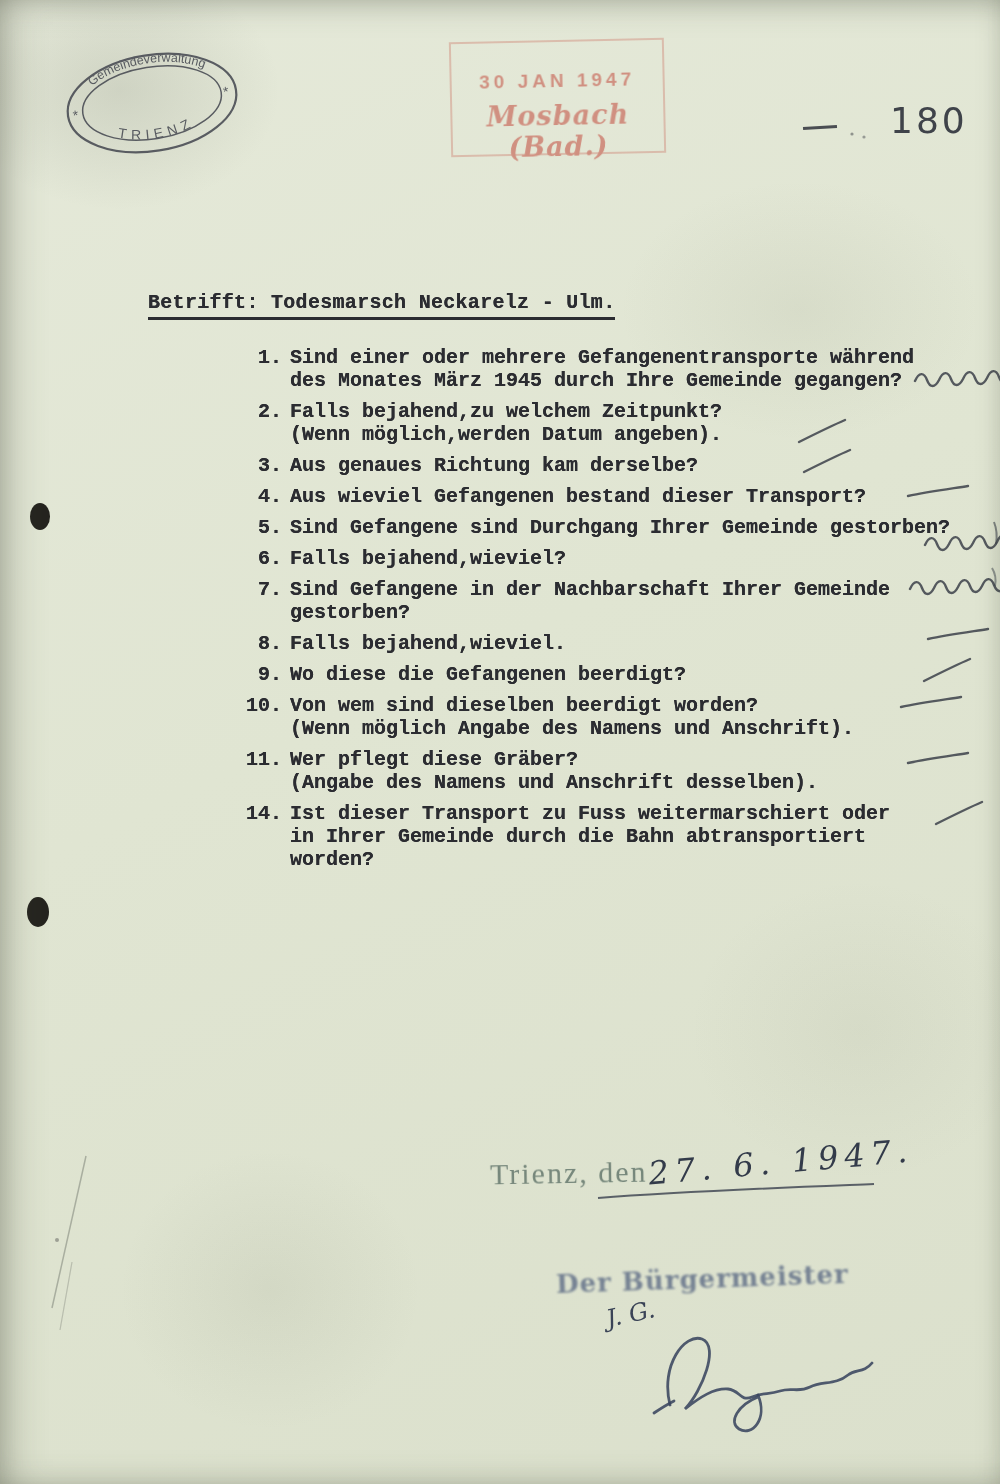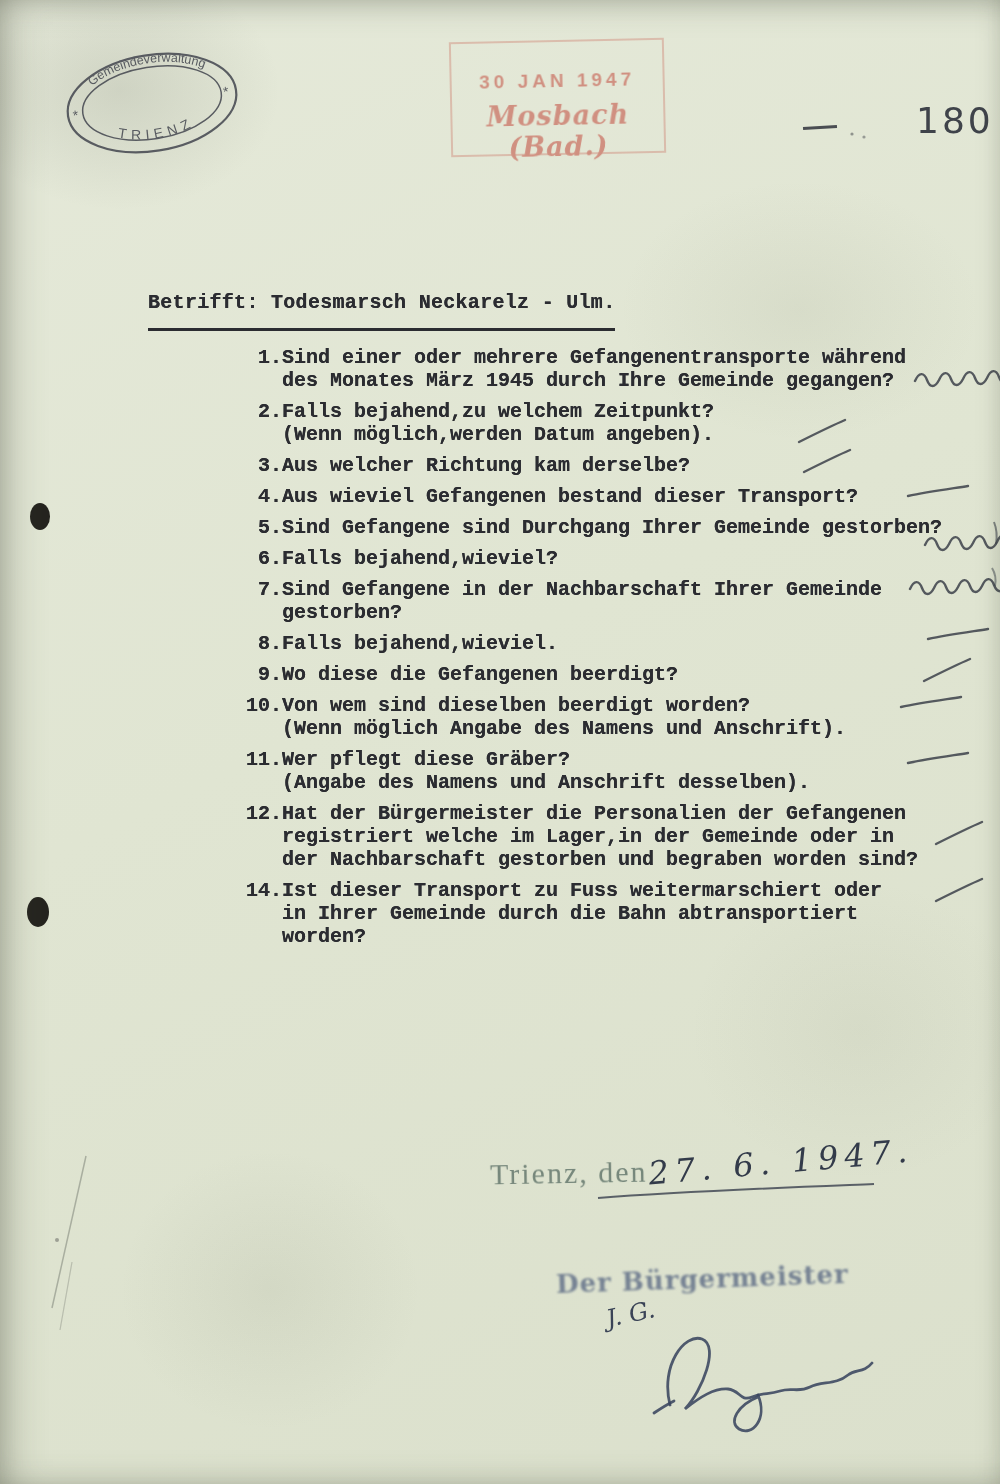--- a/index.html
+++ b/index.html
@@ -42,32 +42,32 @@
   .red-stamp { position: absolute; left: 450px; top: 40px; width: 215px; height: 115px;
     color: #bf3b2e; opacity: .5; filter: blur(.7px); transform: rotate(-1.2deg);
     border: 2.5px solid rgba(191,59,46,.5); text-align: center; }
   .red-date { margin-top: 28px; font-family: "Liberation Sans", sans-serif;
     font-weight: bold; font-size: 19px; letter-spacing: 4px; }
   .red-place { margin-top: 8px; font-family: "DejaVu Serif", serif;
     font-weight: bold; font-style: italic; font-size: 27px; letter-spacing: 1px; }
 
   .page-dash { position: absolute; left: 803px; top: 126px; width: 34px; height: 3px;
     background: #4a4d52; transform: rotate(-3deg); color: transparent; overflow: hidden; }
-  .page-number { position: absolute; left: 916px; top: 100px;
+  .page-number { position: absolute; left: 890px; top: 100px;
     font-family: "DejaVu Sans", sans-serif; font-size: 36px; letter-spacing: 3px; color: #3f434a; }
 
   .subject { position: absolute; left: 148px; top: 291px; font-size: 20px; font-weight: bold;
-    letter-spacing: .3px; padding-bottom: 14px; border-bottom: 3px solid #2b2c31;
+    letter-spacing: .3px; padding-bottom: 3px; border-bottom: 3px solid #2b2c31;
     text-shadow: 0 0 .4px #2b2c31; }
 
   .q-list { position: absolute; left: 232px; top: 346px; width: 768px;
     font-size: 20px; line-height: 23px; font-weight: bold; text-shadow: 0 0 .4px #2b2c31; }
   .q-row { position: relative; display: flex; margin-bottom: 8px; }
   .q-num { width: 50px; text-align: right; flex: none; }
-  .q-text { flex: 1; white-space: pre-line; }
+  .q-text { flex: 1; margin-left: 8px; white-space: pre-line; }
   .q-mark { position: absolute; pointer-events: none; }
   .q-mark svg path { fill: none; stroke: #3c414a; stroke-width: 2.4; stroke-linecap: round; opacity: .85; }
 
   .place-date { position: absolute; left: 490px; top: 1156px;
     font-family: "Liberation Serif", serif; font-size: 30px; letter-spacing: 2px;
     color: rgba(92,112,102,.8); filter: blur(.5px); transform: rotate(-1deg); }
   .hand-date { position: absolute; left: 648px; top: 1143px;
     font-family: "DejaVu Serif", serif; font-style: italic; font-size: 32px;
     letter-spacing: 6px; color: #333b4a; transform: rotate(-5deg); }
 
@@ -134,21 +134,21 @@
       <div class="q-row">
         <span class="q-num">2.</span>
         <span class="q-text">Falls bejahend,zu welchem Zeitpunkt?
 (Wenn möglich,werden Datum angeben).</span>
         <span class="q-mark" style="left: 563px; top: 16px;"><svg width="54" height="30" viewBox="0 0 54 30">
             <path d="M4,26 C18,19 36,10 50,4"></path>
           </svg></span>
       </div>
       <div class="q-row">
         <span class="q-num">3.</span>
-        <span class="q-text">Aus welcher Richtung kam derselbe?</span>
+        <span class="q-text">Aus genaues Richtung kam derselbe?</span>
         <span class="q-mark" style="left: 568px; top: -8px;"><svg width="54" height="30" viewBox="0 0 54 30">
             <path d="M4,26 C18,19 36,10 50,4"></path>
           </svg></span>
       </div>
       <div class="q-row">
         <span class="q-num">4.</span>
         <span class="q-text">Aus wieviel Gefangenen bestand dieser Transport?</span>
         <span class="q-mark" style="left: 673px; top: -4px;"><svg width="66" height="20" viewBox="0 0 66 20">
             <path d="M3,15 C22,11 44,8 63,5"></path>
           </svg></span>
@@ -193,29 +193,20 @@
         <span class="q-mark" style="left: 666px; top: -2px;"><svg width="66" height="20" viewBox="0 0 66 20">
             <path d="M3,15 C22,11 44,8 63,5"></path>
           </svg></span>
       </div>
       <div class="q-row">
         <span class="q-num">11.</span>
         <span class="q-text">Wer pflegt diese Gräber?
 (Angabe des Namens und Anschrift desselben).</span>
         <span class="q-mark" style="left: 673px; top: 0px;"><svg width="66" height="20" viewBox="0 0 66 20">
             <path d="M3,15 C22,11 44,8 63,5"></path>
-          </svg></span>
-      </div>
-      <div class="q-row">
-        <span class="q-num">12.</span>
-        <span class="q-text">Hat der Bürgermeister die Personalien der Gefangenen
-registriert welche im Lager,in der Gemeinde oder in
-der Nachbarschaft gestorben und begraben worden sind?</span>
-        <span class="q-mark" style="left: 700px; top: 16px;"><svg width="54" height="30" viewBox="0 0 54 30">
-            <path d="M4,26 C18,19 36,10 50,4"></path>
           </svg></span>
       </div>
       <div class="q-row">
         <span class="q-num">14.</span>
         <span class="q-text">Ist dieser Transport zu Fuss weitermarschiert oder
 in Ihrer Gemeinde durch die Bahn abtransportiert
 worden?</span>
         <span class="q-mark" style="left: 700px; top: -4px;"><svg width="54" height="30" viewBox="0 0 54 30">
             <path d="M4,26 C18,19 36,10 50,4"></path>
           </svg></span>

